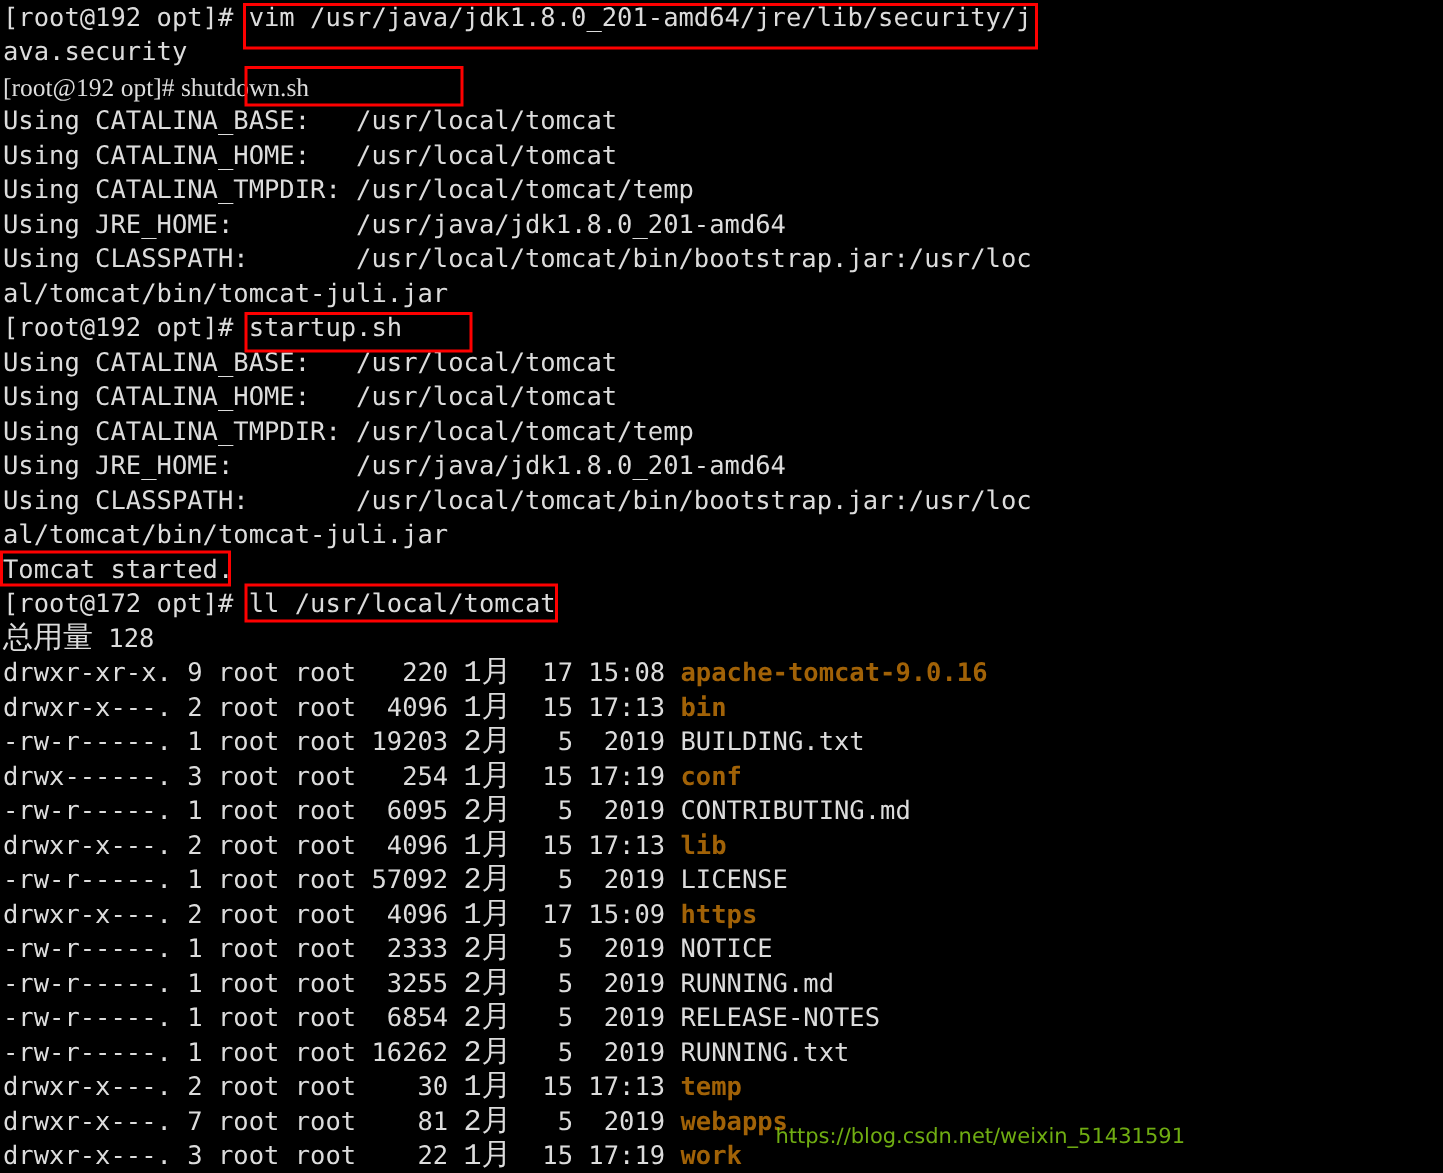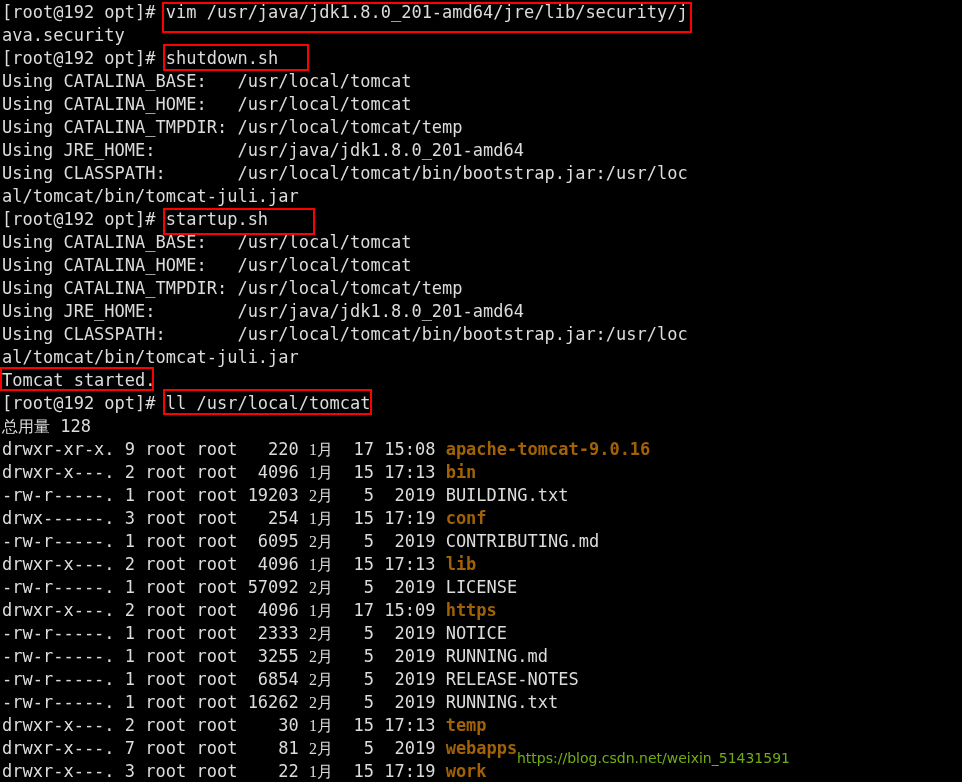--- a/index.html
+++ b/index.html
@@ -30,21 +30,21 @@
     height: 23px;
     line-height: 23px;
     white-space: pre;
     font-size: 17px;
     letter-spacing: 0px;
     color: #d8d8d8;
   }
   .seg { white-space: pre; }
   .c-default { color: #dcdcdc; }
   .c-dir { color: #a16207; font-weight: bold; }
-  .c-cjk { font-family: Liberation Serif, serif; font-size: 16px; }
+  .c-cjk { font-family: Liberation Mono, monospace; font-size: 20px; }
 
   
   .redbox {
     position: absolute;
     border: 2px solid #fe0000;
     box-sizing: border-box;
     pointer-events: none;
     background: transparent;
   }
   
@@ -59,36 +59,36 @@
     opacity: 0.85;
   }
 </style>
 </head>
 <body>
 
 <div id="terminal">
   <div id="text-layer">
       <div class="line" style="top: 1px; left: 2px;"><span class="seg c-default">[root@192 opt]# vim /usr/java/jdk1.8.0_201-amd64/jre/lib/security/j</span></div>
       <div class="line" style="top: 24px; left: 2px;"><span class="seg c-default">ava.security</span></div>
-      <div class="line" style="top: 47px; left: 2px;"><span class="seg c-default">[root@192 opt]# shutdown.sh</span></div>
+      <div class="line" style="top: 47px; left: 2px; font-family: Liberation Serif, serif;"><span class="seg c-default">[root@192 opt]# shutdown.sh</span></div>
       <div class="line" style="top: 70px; left: 2px;"><span class="seg c-default">Using CATALINA_BASE:   /usr/local/tomcat</span></div>
       <div class="line" style="top: 93px; left: 2px;"><span class="seg c-default">Using CATALINA_HOME:   /usr/local/tomcat</span></div>
       <div class="line" style="top: 116px; left: 2px;"><span class="seg c-default">Using CATALINA_TMPDIR: /usr/local/tomcat/temp</span></div>
       <div class="line" style="top: 139px; left: 2px;"><span class="seg c-default">Using JRE_HOME:        /usr/java/jdk1.8.0_201-amd64</span></div>
       <div class="line" style="top: 162px; left: 2px;"><span class="seg c-default">Using CLASSPATH:       /usr/local/tomcat/bin/bootstrap.jar:/usr/loc</span></div>
       <div class="line" style="top: 185px; left: 2px;"><span class="seg c-default">al/tomcat/bin/tomcat-juli.jar</span></div>
       <div class="line" style="top: 208px; left: 2px;"><span class="seg c-default">[root@192 opt]# startup.sh</span></div>
       <div class="line" style="top: 231px; left: 2px;"><span class="seg c-default">Using CATALINA_BASE:   /usr/local/tomcat</span></div>
       <div class="line" style="top: 254px; left: 2px;"><span class="seg c-default">Using CATALINA_HOME:   /usr/local/tomcat</span></div>
       <div class="line" style="top: 277px; left: 2px;"><span class="seg c-default">Using CATALINA_TMPDIR: /usr/local/tomcat/temp</span></div>
       <div class="line" style="top: 300px; left: 2px;"><span class="seg c-default">Using JRE_HOME:        /usr/java/jdk1.8.0_201-amd64</span></div>
       <div class="line" style="top: 323px; left: 2px;"><span class="seg c-default">Using CLASSPATH:       /usr/local/tomcat/bin/bootstrap.jar:/usr/loc</span></div>
       <div class="line" style="top: 346px; left: 2px;"><span class="seg c-default">al/tomcat/bin/tomcat-juli.jar</span></div>
       <div class="line" style="top: 369px; left: 2px;"><span class="seg c-default">Tomcat started.</span></div>
-      <div class="line" style="top: 392px; left: 2px;"><span class="seg c-default">[root@192 opt]# ll /usr/local/tomcat</span></div>
+      <div class="line" style="top: 392px; left: 2px;"><span class="seg c-default">[root@172 opt]# ll /usr/local/tomcat</span></div>
       <div class="line" style="top: 415px; left: 2px;"><span class="seg c-default c-cjk">总用量</span><span class="seg c-default"> 128</span></div>
       <div class="line" style="top: 438px; left: 2px;"><span class="seg c-default">drwxr-xr-x. 9 root root   220 </span><span class="seg c-default c-cjk">1月</span><span class="seg c-default">  17 15:08 </span><span class="seg c-dir">apache-tomcat-9.0.16</span></div>
       <div class="line" style="top: 461px; left: 2px; text-align: center;"><span class="seg c-default">drwxr-x---. 2 root root  4096 </span><span class="seg c-default c-cjk">1月</span><span class="seg c-default">  15 17:13 </span><span class="seg c-dir">bin</span></div>
       <div class="line" style="top: 484px; left: 2px;"><span class="seg c-default">-rw-r-----. 1 root root 19203 </span><span class="seg c-default c-cjk">2月</span><span class="seg c-default">   5  2019 </span><span class="seg c-default">BUILDING.txt</span></div>
       <div class="line" style="top: 507px; left: 2px;"><span class="seg c-default">drwx------. 3 root root   254 </span><span class="seg c-default c-cjk">1月</span><span class="seg c-default">  15 17:19 </span><span class="seg c-dir">conf</span></div>
       <div class="line" style="top: 530px; left: 2px;"><span class="seg c-default">-rw-r-----. 1 root root  6095 </span><span class="seg c-default c-cjk">2月</span><span class="seg c-default">   5  2019 </span><span class="seg c-default">CONTRIBUTING.md</span></div>
       <div class="line" style="top: 553px; left: 2px;"><span class="seg c-default">drwxr-x---. 2 root root  4096 </span><span class="seg c-default c-cjk">1月</span><span class="seg c-default">  15 17:13 </span><span class="seg c-dir">lib</span></div>
       <div class="line" style="top: 576px; left: 2px;"><span class="seg c-default">-rw-r-----. 1 root root 57092 </span><span class="seg c-default c-cjk">2月</span><span class="seg c-default">   5  2019 </span><span class="seg c-default">LICENSE</span></div>
       <div class="line" style="top: 599px; left: 2px;"><span class="seg c-default">drwxr-x---. 2 root root  4096 </span><span class="seg c-default c-cjk">1月</span><span class="seg c-default">  17 15:09 </span><span class="seg c-dir">https</span></div>
       <div class="line" style="top: 622px; left: 2px;"><span class="seg c-default">-rw-r-----. 1 root root  2333 </span><span class="seg c-default c-cjk">2月</span><span class="seg c-default">   5  2019 </span><span class="seg c-default">NOTICE</span></div>

